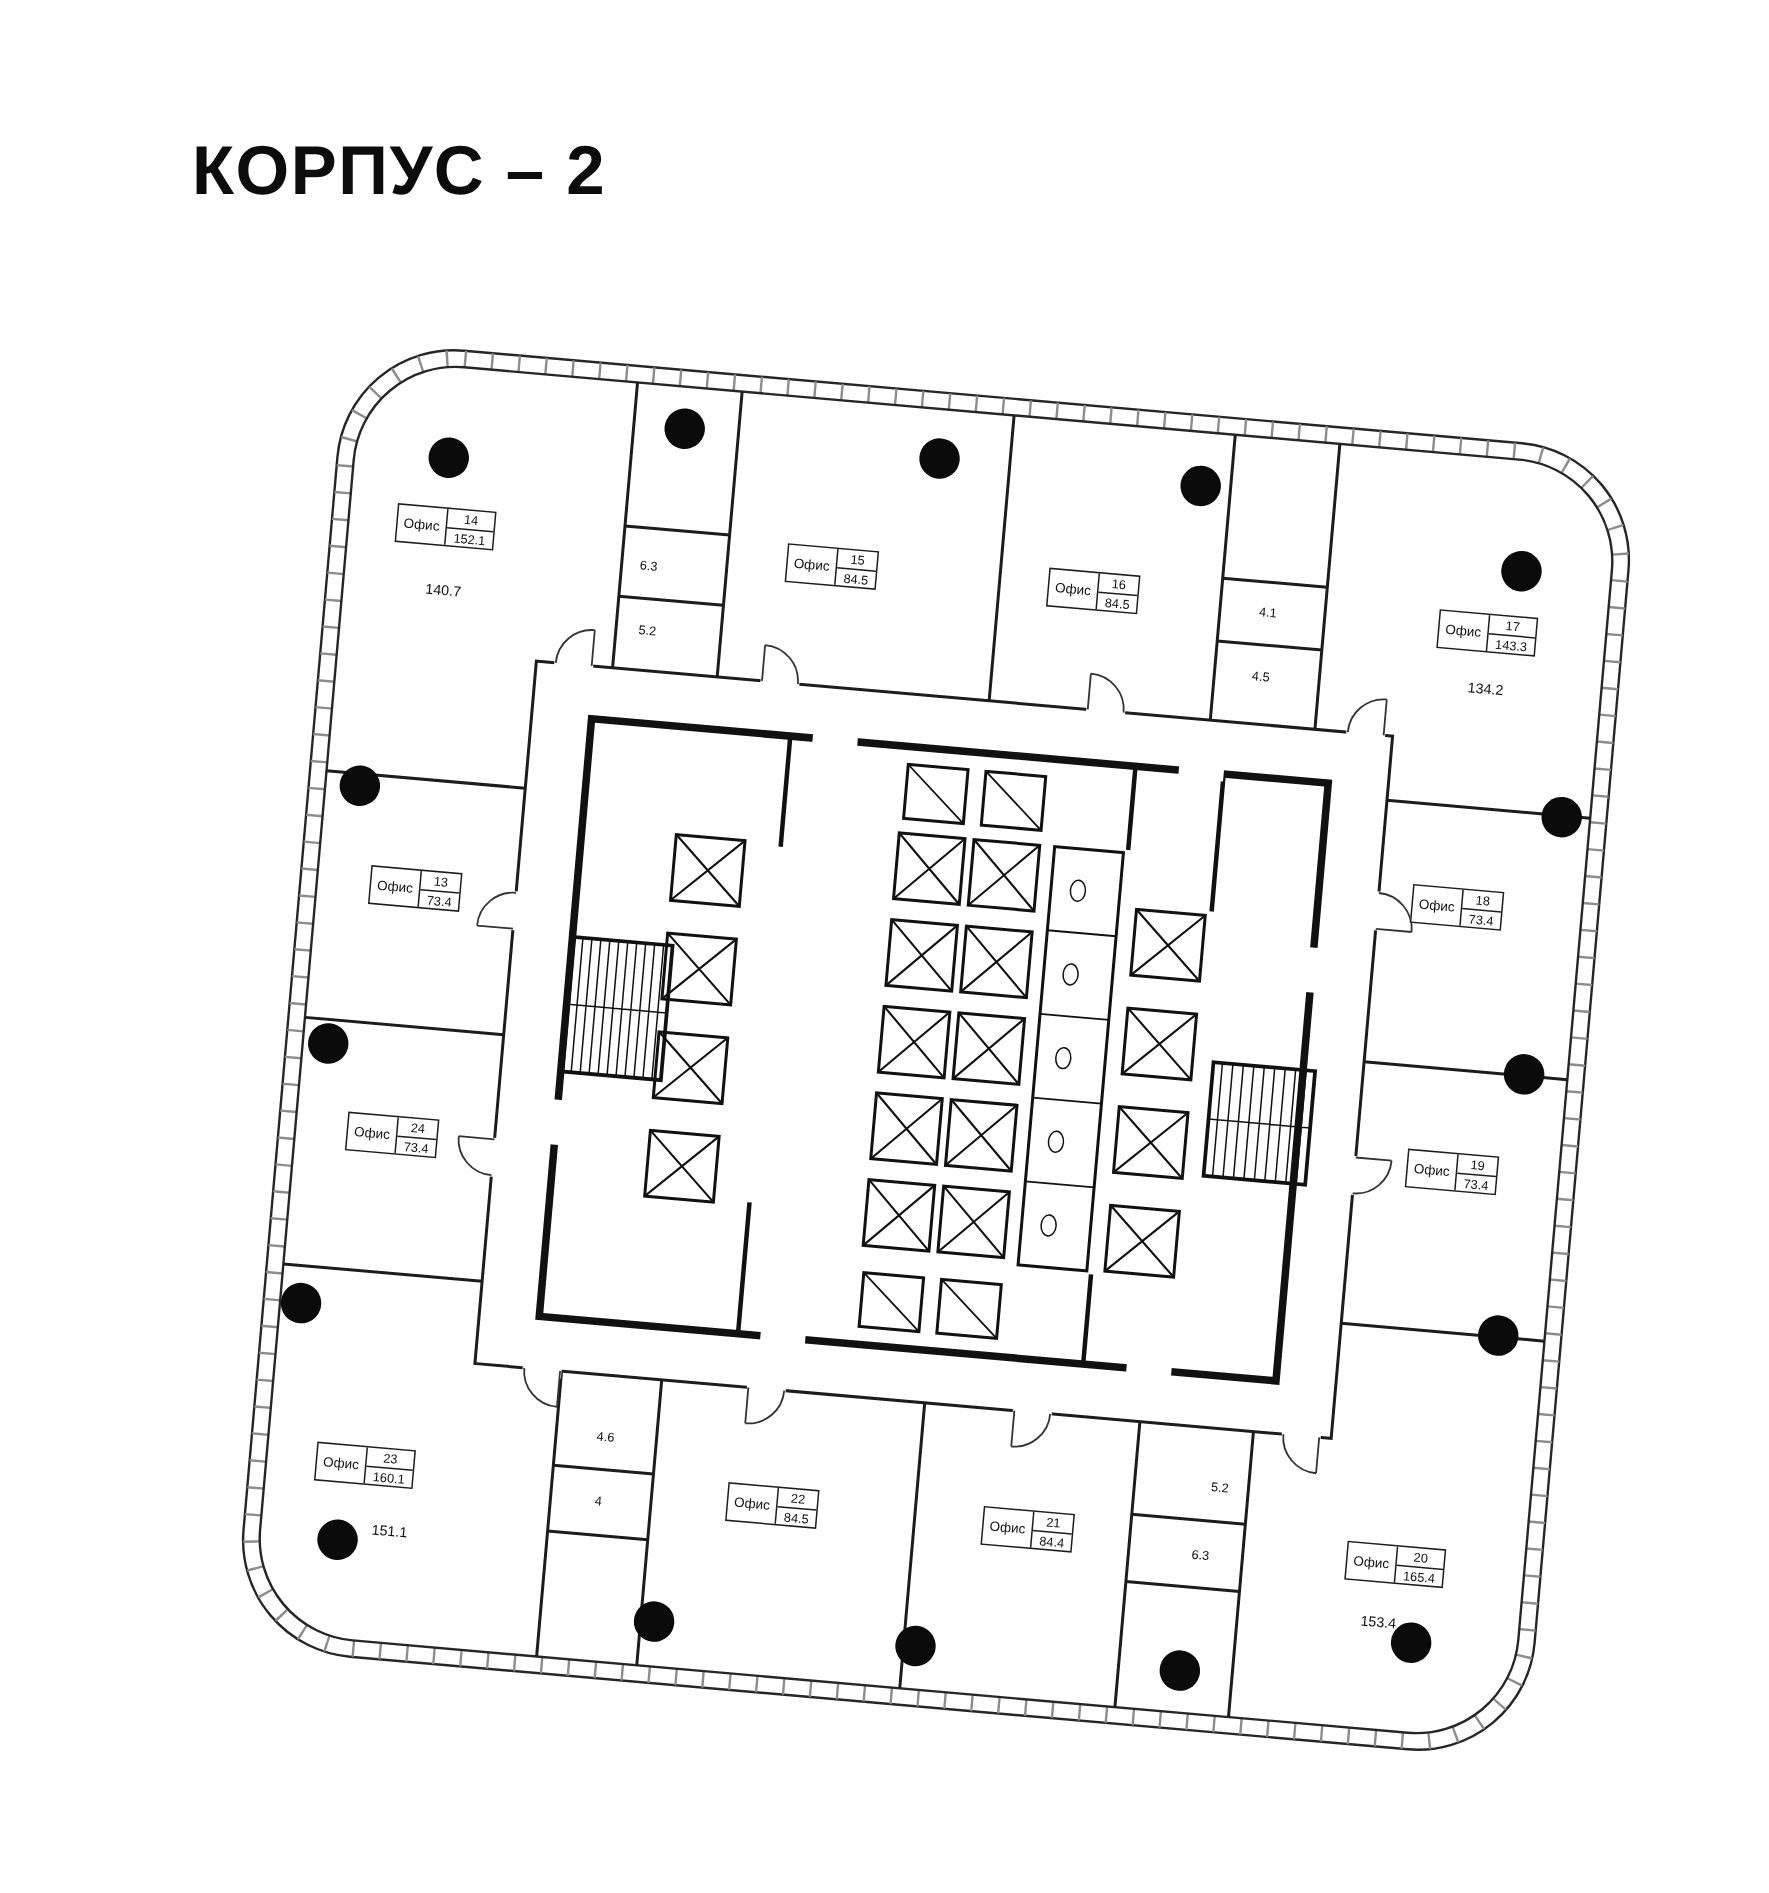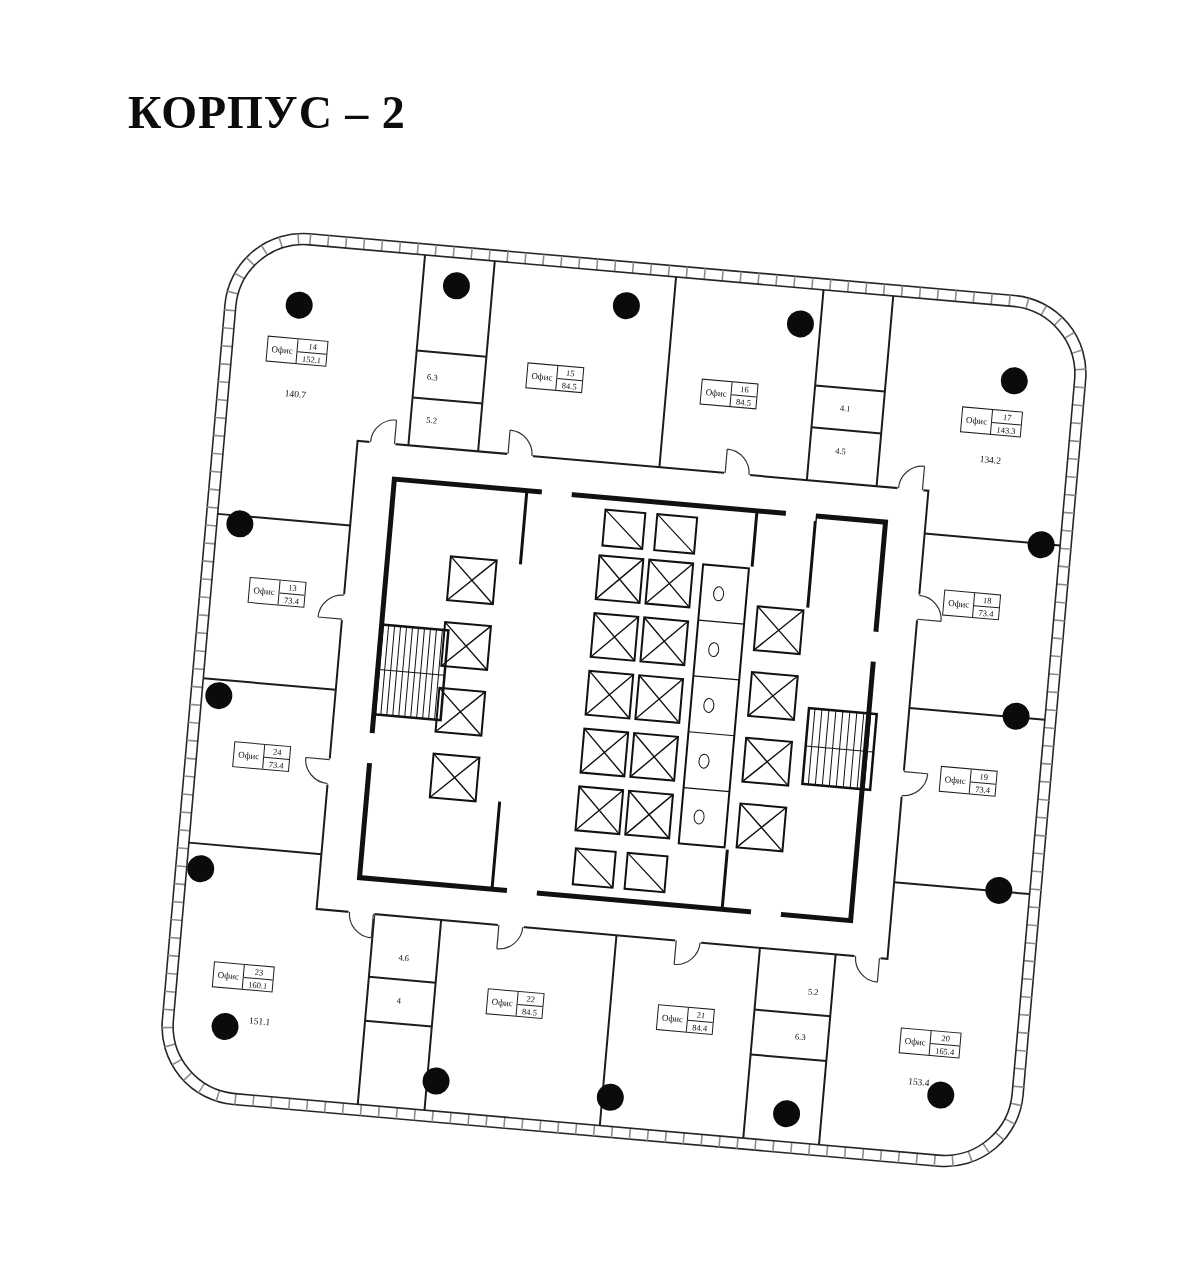--- a/index.html
+++ b/index.html
@@ -1,17 +1,17 @@
 <!DOCTYPE html>
 <html><head>
 <meta charset="utf-8">
 <style>
   html,body{margin:0;padding:0;background:#ffffff;}
   .page{position:relative;width:1179px;height:1262px;background:#fff;overflow:hidden;
-        font-family:Liberation Serif, serif;}
+        font-family:Liberation Sans, sans-serif;}
   .title{position:absolute;left:128px;top:86px;font-size:46px;font-weight:700;
          color:#0c0c0c;letter-spacing:1px;white-space:nowrap;}
   .plan-wrap{position:absolute;left:189px;top:260px;width:870px;height:880px;
              transform:rotate(5deg);transform-origin:50% 50%;}
   .plan-svg{position:absolute;left:0;top:0;}
   .office-label{position:absolute;transform:translate(-50%,-50%);display:flex;align-items:stretch;
                 background:#fff;border:1px solid #1d1d1d;color:#101010;line-height:1;white-space:nowrap;}
   .ol-word{display:flex;align-items:center;padding:2px 4px;font-size:9px;border-right:1px solid #1d1d1d;}
   .ol-col{display:flex;flex-direction:column;}
   .ol-no{font-size:8.5px;text-align:center;padding:2px 7px 1px;border-bottom:1px solid #1d1d1d;}

